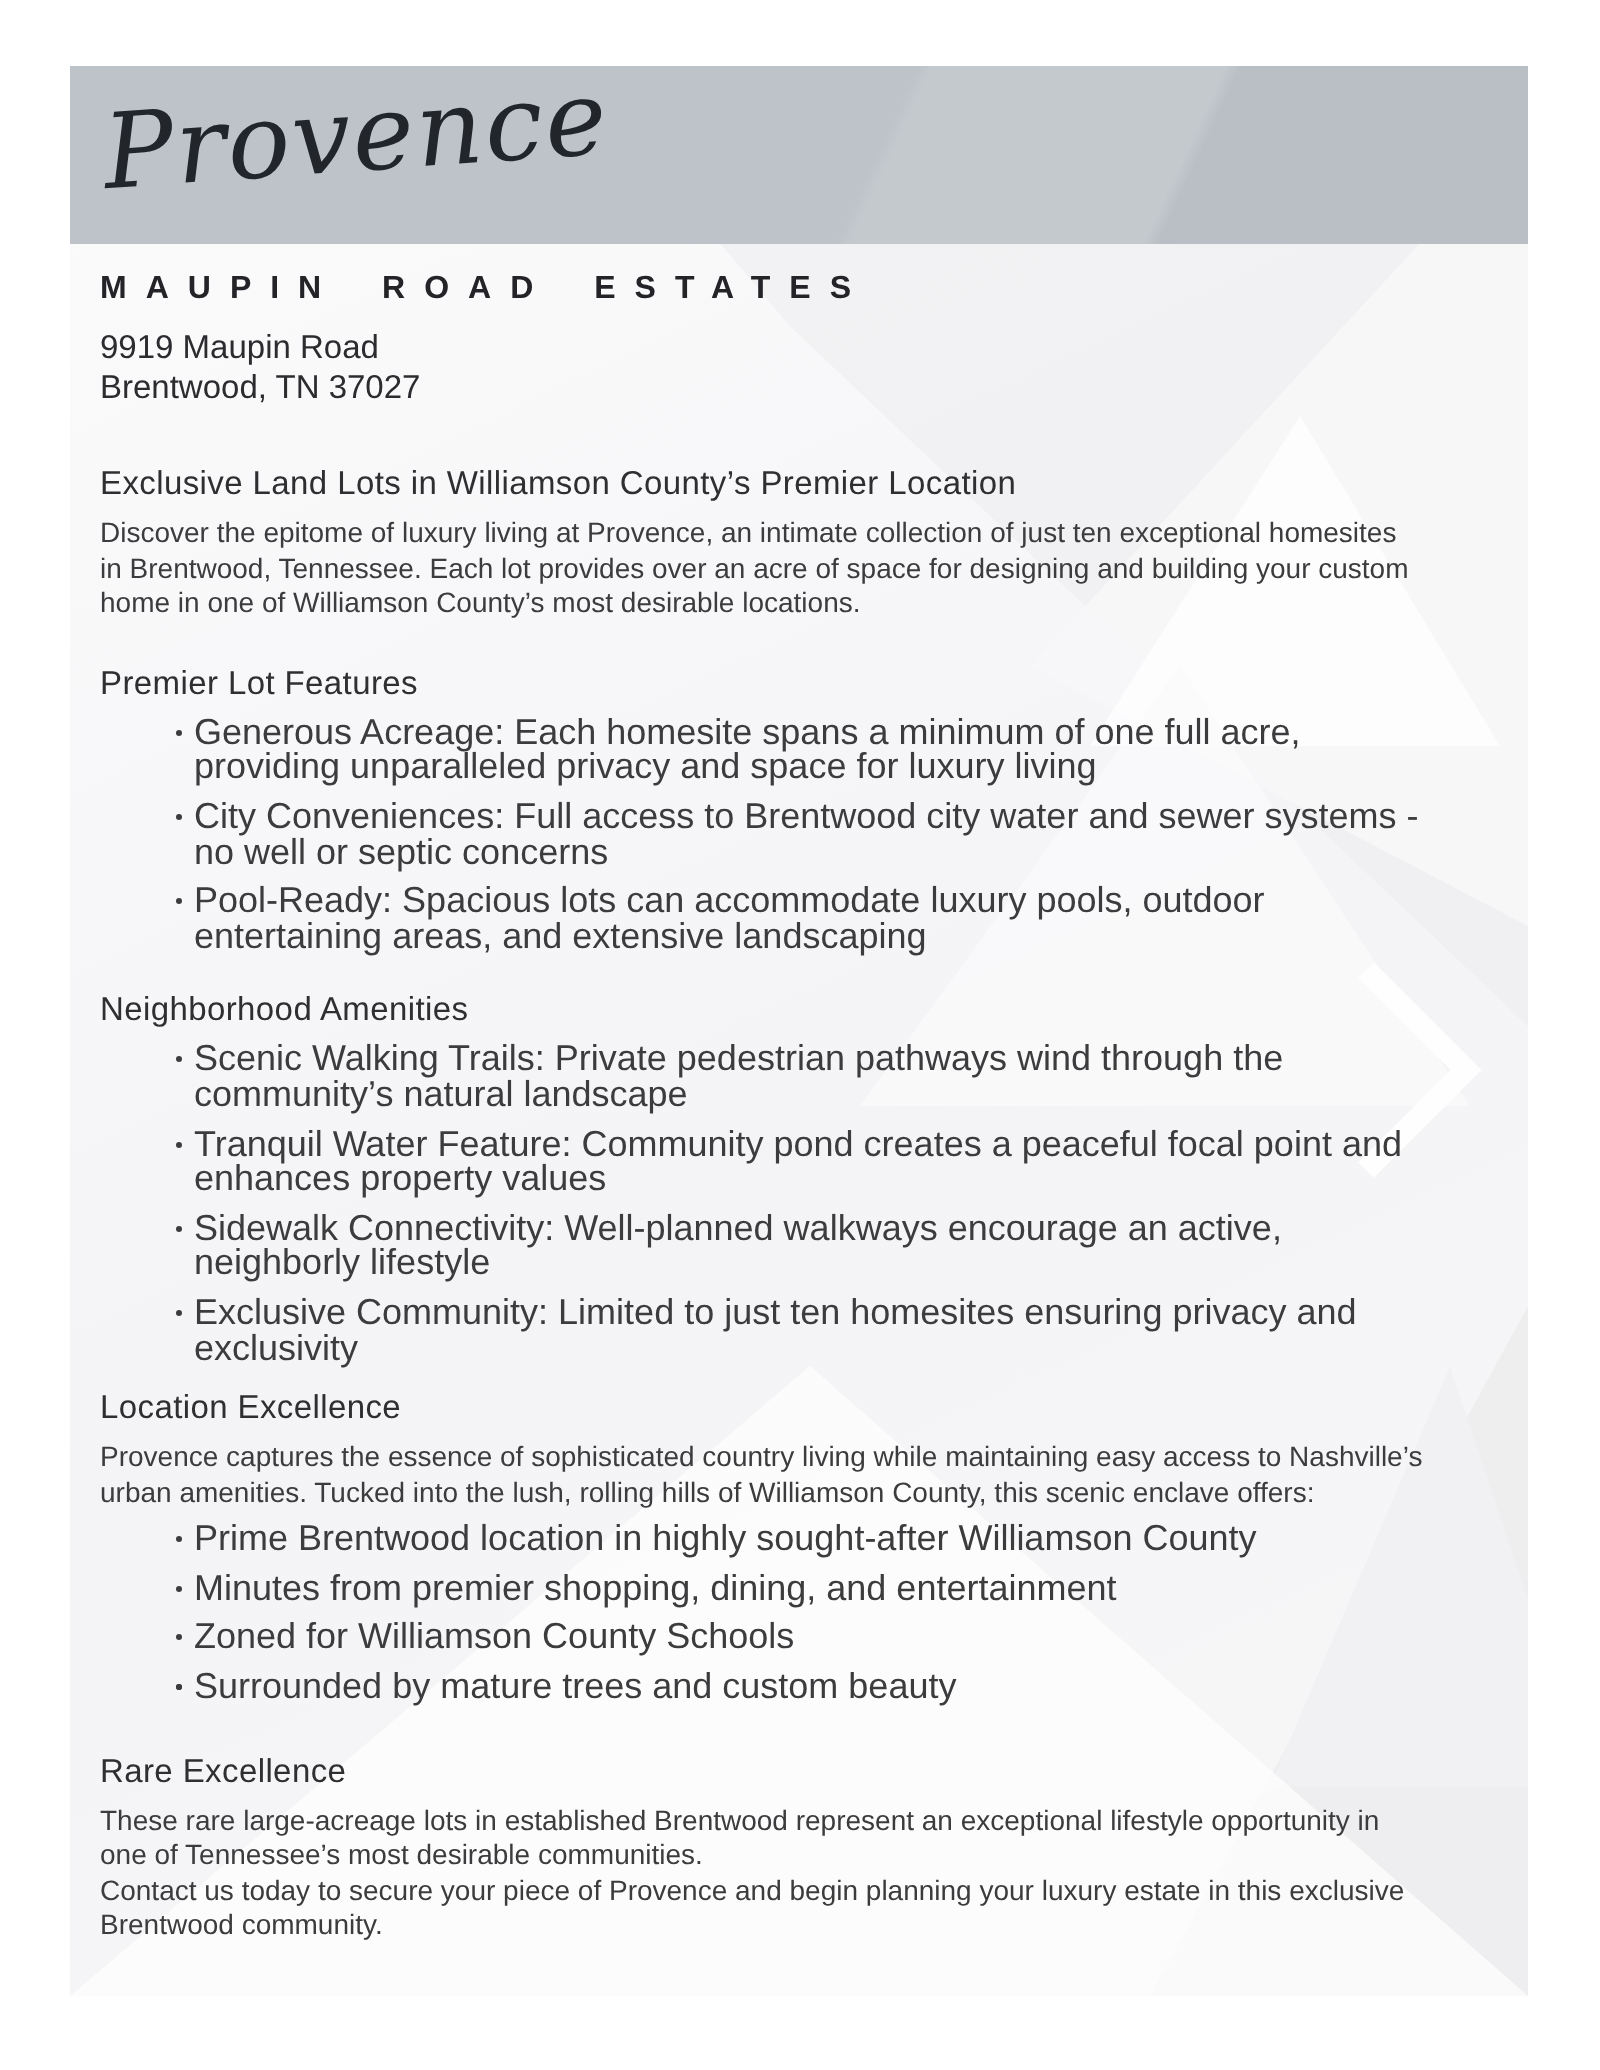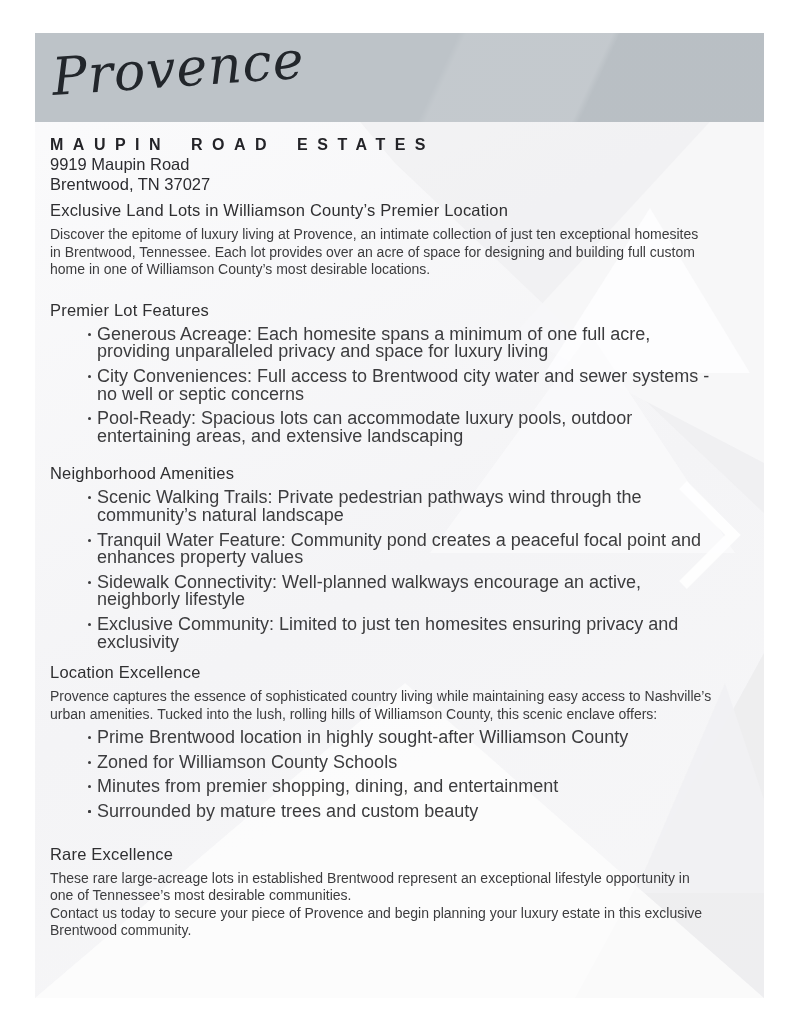--- a/index.html
+++ b/index.html
@@ -41,28 +41,28 @@
   }
   .content{
     position:relative;padding:0 52px 0 15px;z-index:1;
   }
   .community-name{
     margin:14px 0 0 0;
     font-size:16px;font-weight:700;color:#242428;
     letter-spacing:9.5px;word-spacing:7px;white-space:nowrap;
   }
   .address{
-    font-size:16.5px;line-height:20px;color:#2c2c30;
+    margin-top:10px;font-size:16.5px;line-height:20px;color:#2c2c30;
   }
   .section-heading{
     margin:21px 0 0 0;
     font-size:16.5px;font-weight:400;color:var(--heading);
     letter-spacing:0.2px;
   }
-  .intro-heading{margin-top:7px;}
+  .intro-heading{margin-top:29px;}
   .para{
     margin:6px 0 0 0;font-size:14px;line-height:17.6px;color:var(--body);
   }
   .para.tight{margin-top:0;}
   ul.bullets{
     list-style:none;margin:6px 0 0 0;padding:0;
   }
   ul.bullets li{
     position:relative;
     margin:0 0 7px 38px;padding-left:9px;
@@ -96,43 +96,43 @@
   <div class="content">
 
     <h1 class="community-name">MAUPIN ROAD ESTATES</h1>
 
     <div class="address">
       <div>9919 Maupin Road</div>
       <div>Brentwood, TN 37027</div>
     </div>
 
     <h2 class="section-heading intro-heading">Exclusive Land Lots in Williamson County’s Premier Location</h2>
-    <p class="para">Discover the epitome of luxury living at Provence, an intimate collection of just ten exceptional homesites in Brentwood, Tennessee. Each lot provides over an acre of space for designing and building full custom home in one of Williamson County’s most desirable locations.</p>
+    <p class="para">Discover the epitome of luxury living at Provence, an intimate collection of just ten exceptional homesites in Brentwood, Tennessee. Each lot provides over an acre of space for designing and building your custom home in one of Williamson County’s most desirable locations.</p>
 
     <h2 class="section-heading" style="margin-top:22px">Premier Lot Features</h2>
     <ul class="bullets">
         <li><span class="dot"></span><span>Generous Acreage: Each homesite spans a minimum of one full acre, providing unparalleled privacy and space for luxury living</span></li>
         <li><span class="dot"></span><span>City Conveniences: Full access to Brentwood city water and sewer systems - no well or septic concerns</span></li>
         <li><span class="dot"></span><span>Pool-Ready: Spacious lots can accommodate luxury pools, outdoor entertaining areas, and extensive landscaping</span></li>
       </ul>
 
     <h2 class="section-heading" style="margin-top:19px">Neighborhood Amenities</h2>
     <ul class="bullets">
         <li><span class="dot"></span><span>Scenic Walking Trails: Private pedestrian pathways wind through the community’s natural landscape</span></li>
         <li><span class="dot"></span><span>Tranquil Water Feature: Community pond creates a peaceful focal point and enhances property values</span></li>
         <li><span class="dot"></span><span>Sidewalk Connectivity: Well-planned walkways encourage an active, neighborly lifestyle</span></li>
         <li><span class="dot"></span><span>Exclusive Community: Limited to just ten homesites ensuring privacy and exclusivity</span></li>
       </ul>
 
     <h2 class="section-heading" style="margin-top:12px">Location Excellence</h2>
     <p class="para">Provence captures the essence of sophisticated country living while maintaining easy access to Nashville’s urban amenities. Tucked into the lush, rolling hills of Williamson County, this scenic enclave offers:</p>
     <ul class="bullets">
         <li><span class="dot"></span><span>Prime Brentwood location in highly sought-after Williamson County</span></li>
+        <li><span class="dot"></span><span>Minutes from premier shopping, dining, and entertainment</span></li>
         <li><span class="dot"></span><span>Zoned for Williamson County Schools</span></li>
-        <li><span class="dot"></span><span>Minutes from premier shopping, dining, and entertainment</span></li>
         <li><span class="dot"></span></li>
         <li><span class="dot"></span><span>Surrounded by mature trees and custom beauty</span></li>
       </ul>
 
     <h2 class="section-heading" style="margin-top:24px">Rare Excellence</h2>
     <p class="para">These rare large-acreage lots in established Brentwood represent an exceptional lifestyle opportunity in one of Tennessee’s most desirable communities.</p>
     <p class="para tight">Contact us today to secure your piece of Provence and begin planning your luxury estate in this exclusive Brentwood community.</p>
 
   </div>
 </div>

